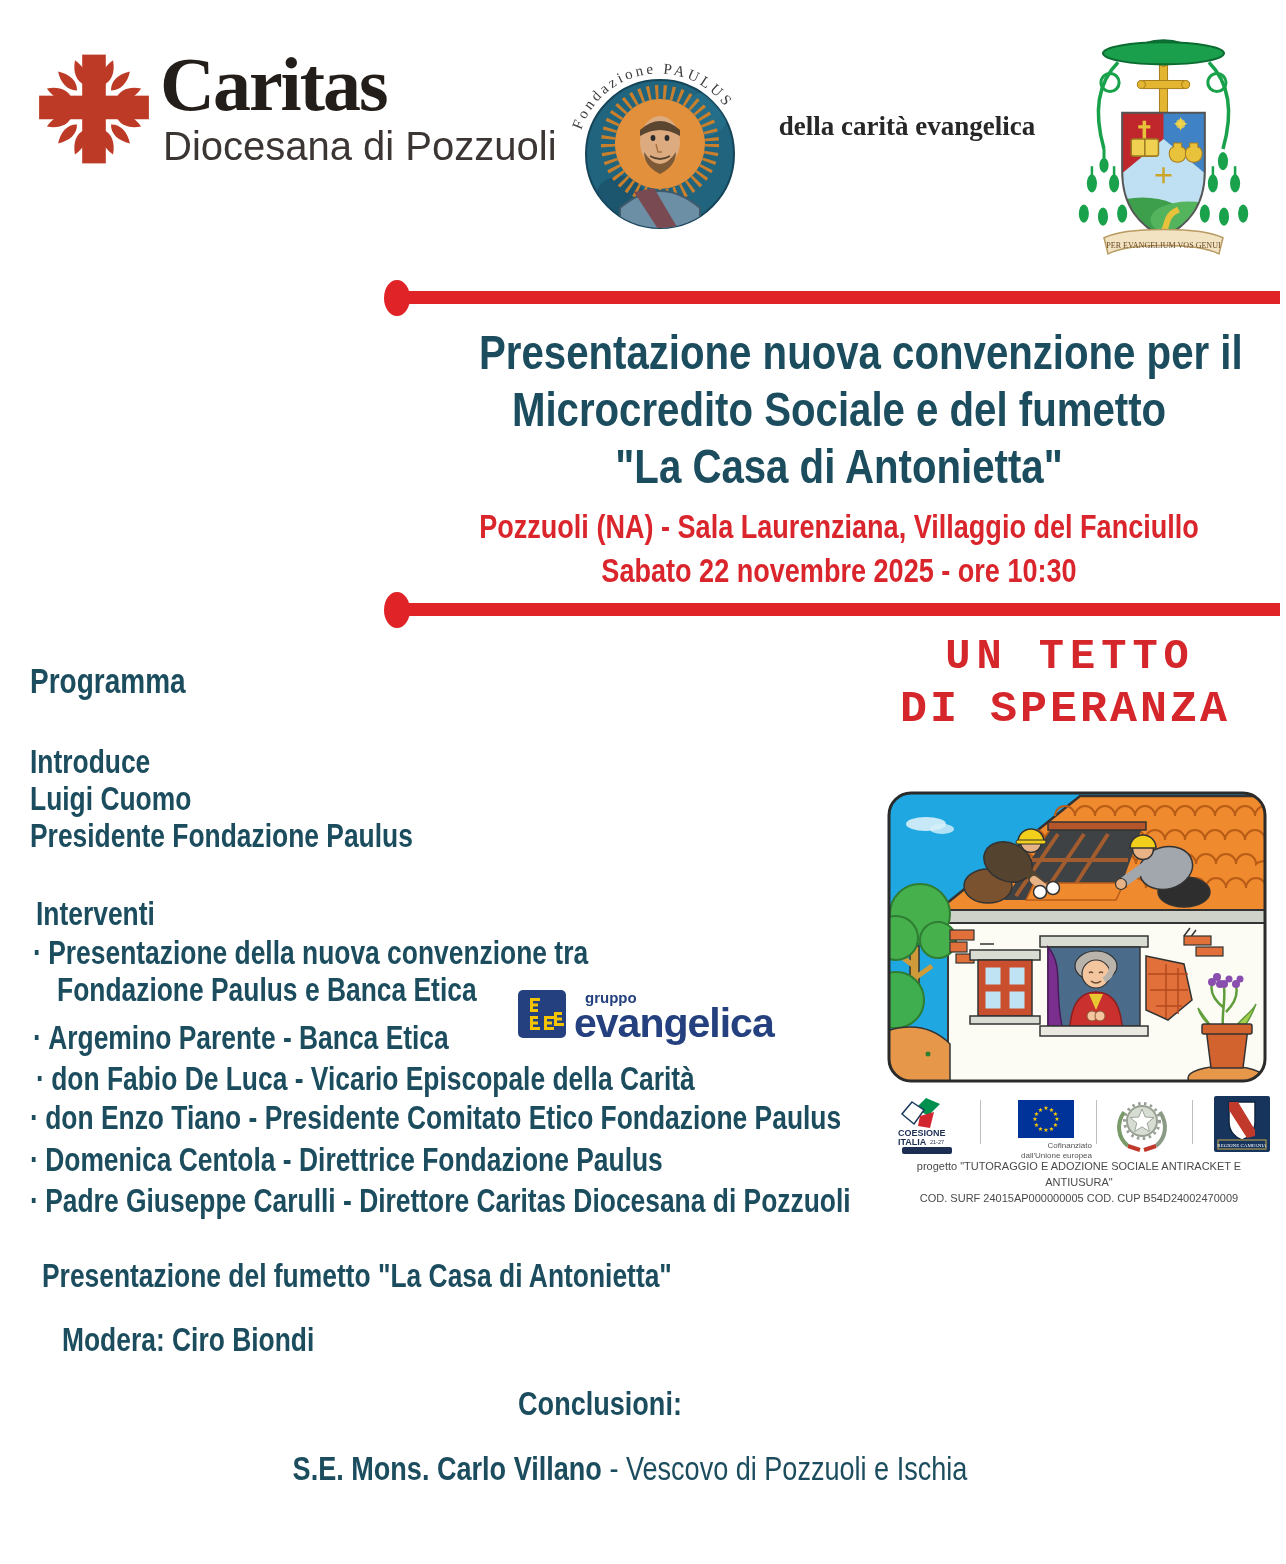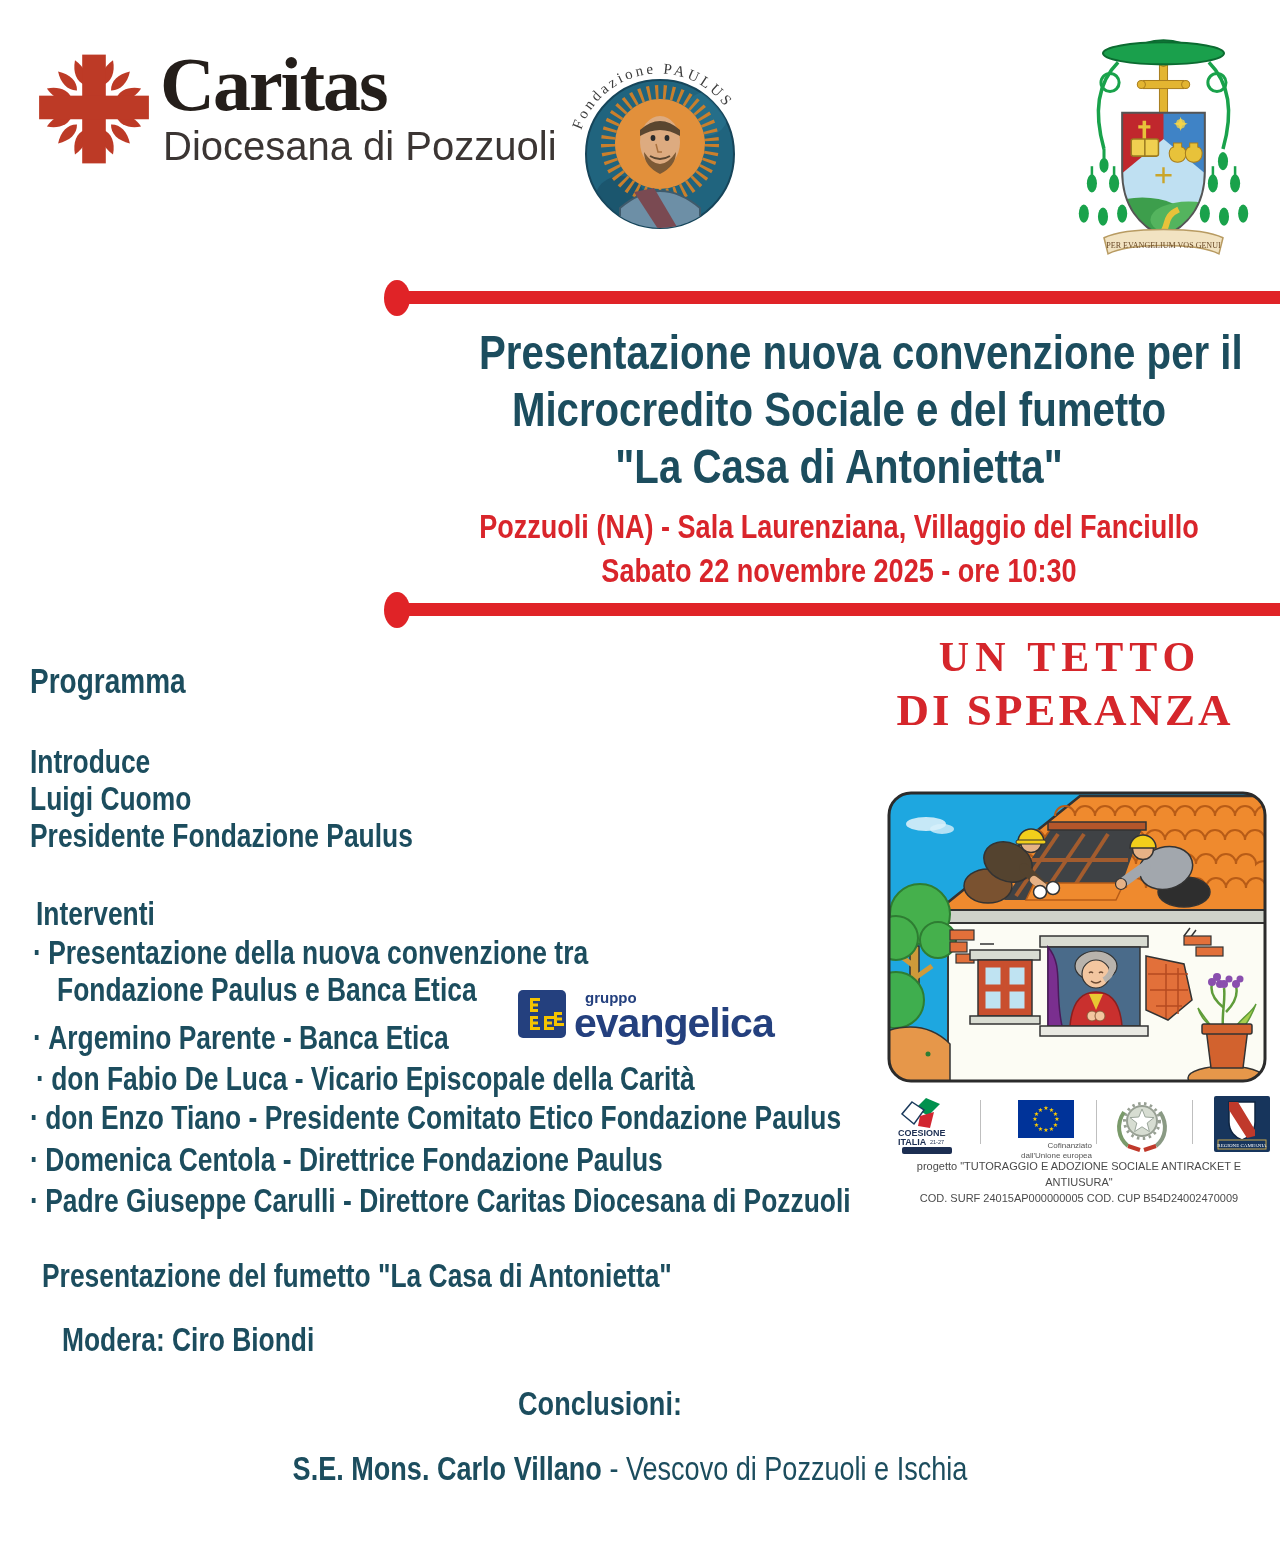--- a/index.html
+++ b/index.html
@@ -8,21 +8,21 @@
   .abs{position:absolute;}
   
   .cond{font-family:"Liberation Sans",sans-serif;font-weight:700;color:#1c4d5e;
         white-space:nowrap;transform:scaleX(.8);transform-origin:left top;line-height:1.08;}
   .condc{font-family:"Liberation Sans",sans-serif;font-weight:700;color:#1c4d5e;
         white-space:nowrap;transform:scaleX(.82);transform-origin:center top;text-align:center;line-height:1.16;}
   .red{color:#d9252b;}
   .bar{position:absolute;height:13px;background:#e02327;}
   .dot{position:absolute;width:26px;height:36px;border-radius:50%;background:#e02327;}
   .serif{font-family:"Liberation Serif",serif;}
-  .hand{font-family:Liberation Serif, serif;font-weight:800;color:#d5262b;white-space:nowrap;}
+  .hand{font-family:Liberation Mono, monospace;font-weight:800;color:#d5262b;white-space:nowrap;}
   .bullet{display:inline-block;margin-right:8px;}
   .divline{position:absolute;width:1px;height:44px;background:#bfbfbf;}
   .footcap{font-size:8px;color:#555;text-align:right;line-height:10px;}
   .projtxt{font-size:11px;color:#4a4a4a;text-align:center;line-height:16px;
            font-family:"Liberation Sans",sans-serif;}
 </style>
 </head>
 <body>
 
 <div id="poster">
@@ -69,20 +69,21 @@
       <ellipse cx="92" cy="120" rx="20" ry="26" fill="#ddab80"></ellipse>
       <path d="M72,108 Q92,90 112,108 L112,114 Q92,102 72,114 Z" fill="#5a4630"></path>
       <ellipse cx="85" cy="116" rx="2.4" ry="3" fill="#2b2b2b"></ellipse>
       <ellipse cx="99" cy="116" rx="2.4" ry="3" fill="#2b2b2b"></ellipse>
       <path d="M88,122 L90,130 L94,130" fill="none" stroke="#a9713e" stroke-width="1.5"></path>
       <path d="M76,130 Q92,154 108,130 Q108,144 92,152 Q76,144 76,130" fill="#7d5a35"></path>
       <path d="M82,134 Q92,140 102,134" fill="none" stroke="#5a4630" stroke-width="2"></path>
     </g>
   </svg>
   <div class="abs serif" style="left:742px;top:110px;width:330px;text-align:center;font-size:27px;font-weight:700;color:#272727;line-height:33px">
+    <div>della carità evangelica</div>
   </div>
 
   <svg class="abs" style="left:1075px;top:20px" width="178" height="242" viewBox="0 0 175 240">
     <defs>
         <clipPath id="shieldClip">
       <path d="M46,92 L128,92 L128,150 C128,185 110,205 87,215 C64,205 46,185 46,150 Z"></path>
     </clipPath>
       </defs>
 
     <path d="M42,42 C18,66 20,100 28,128" fill="none" stroke="#19a24b" stroke-width="3.5"></path>

